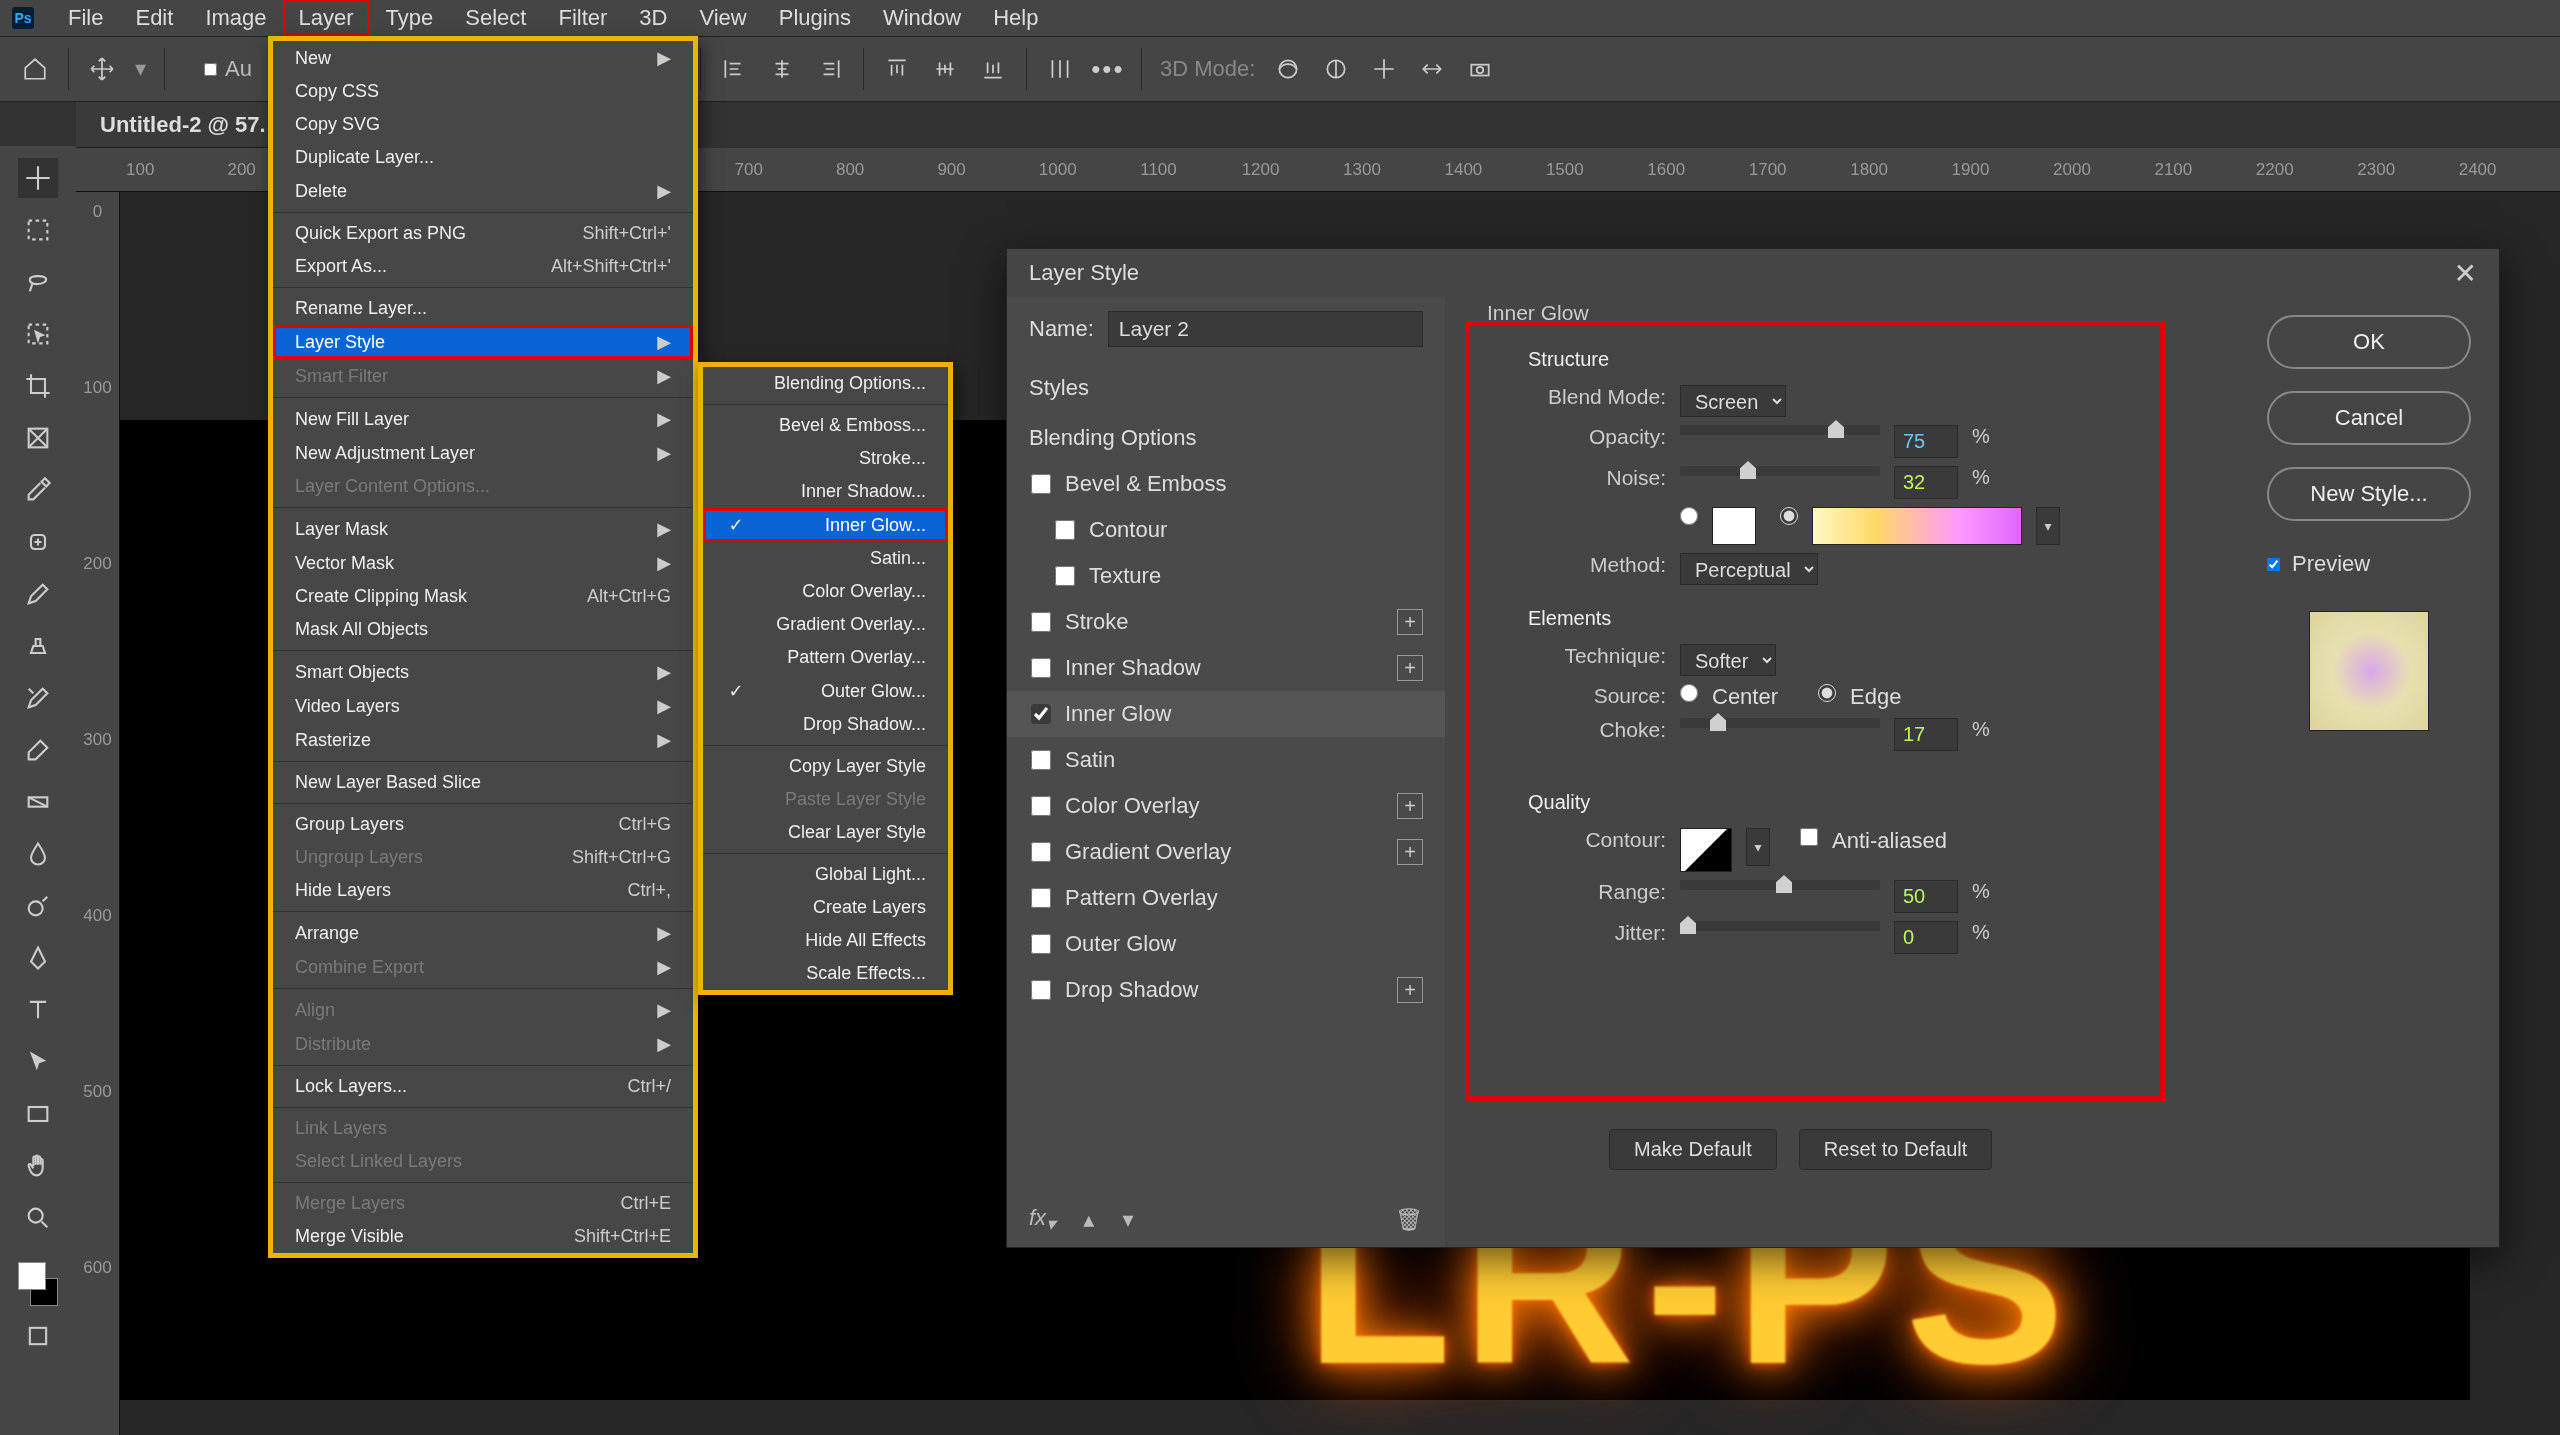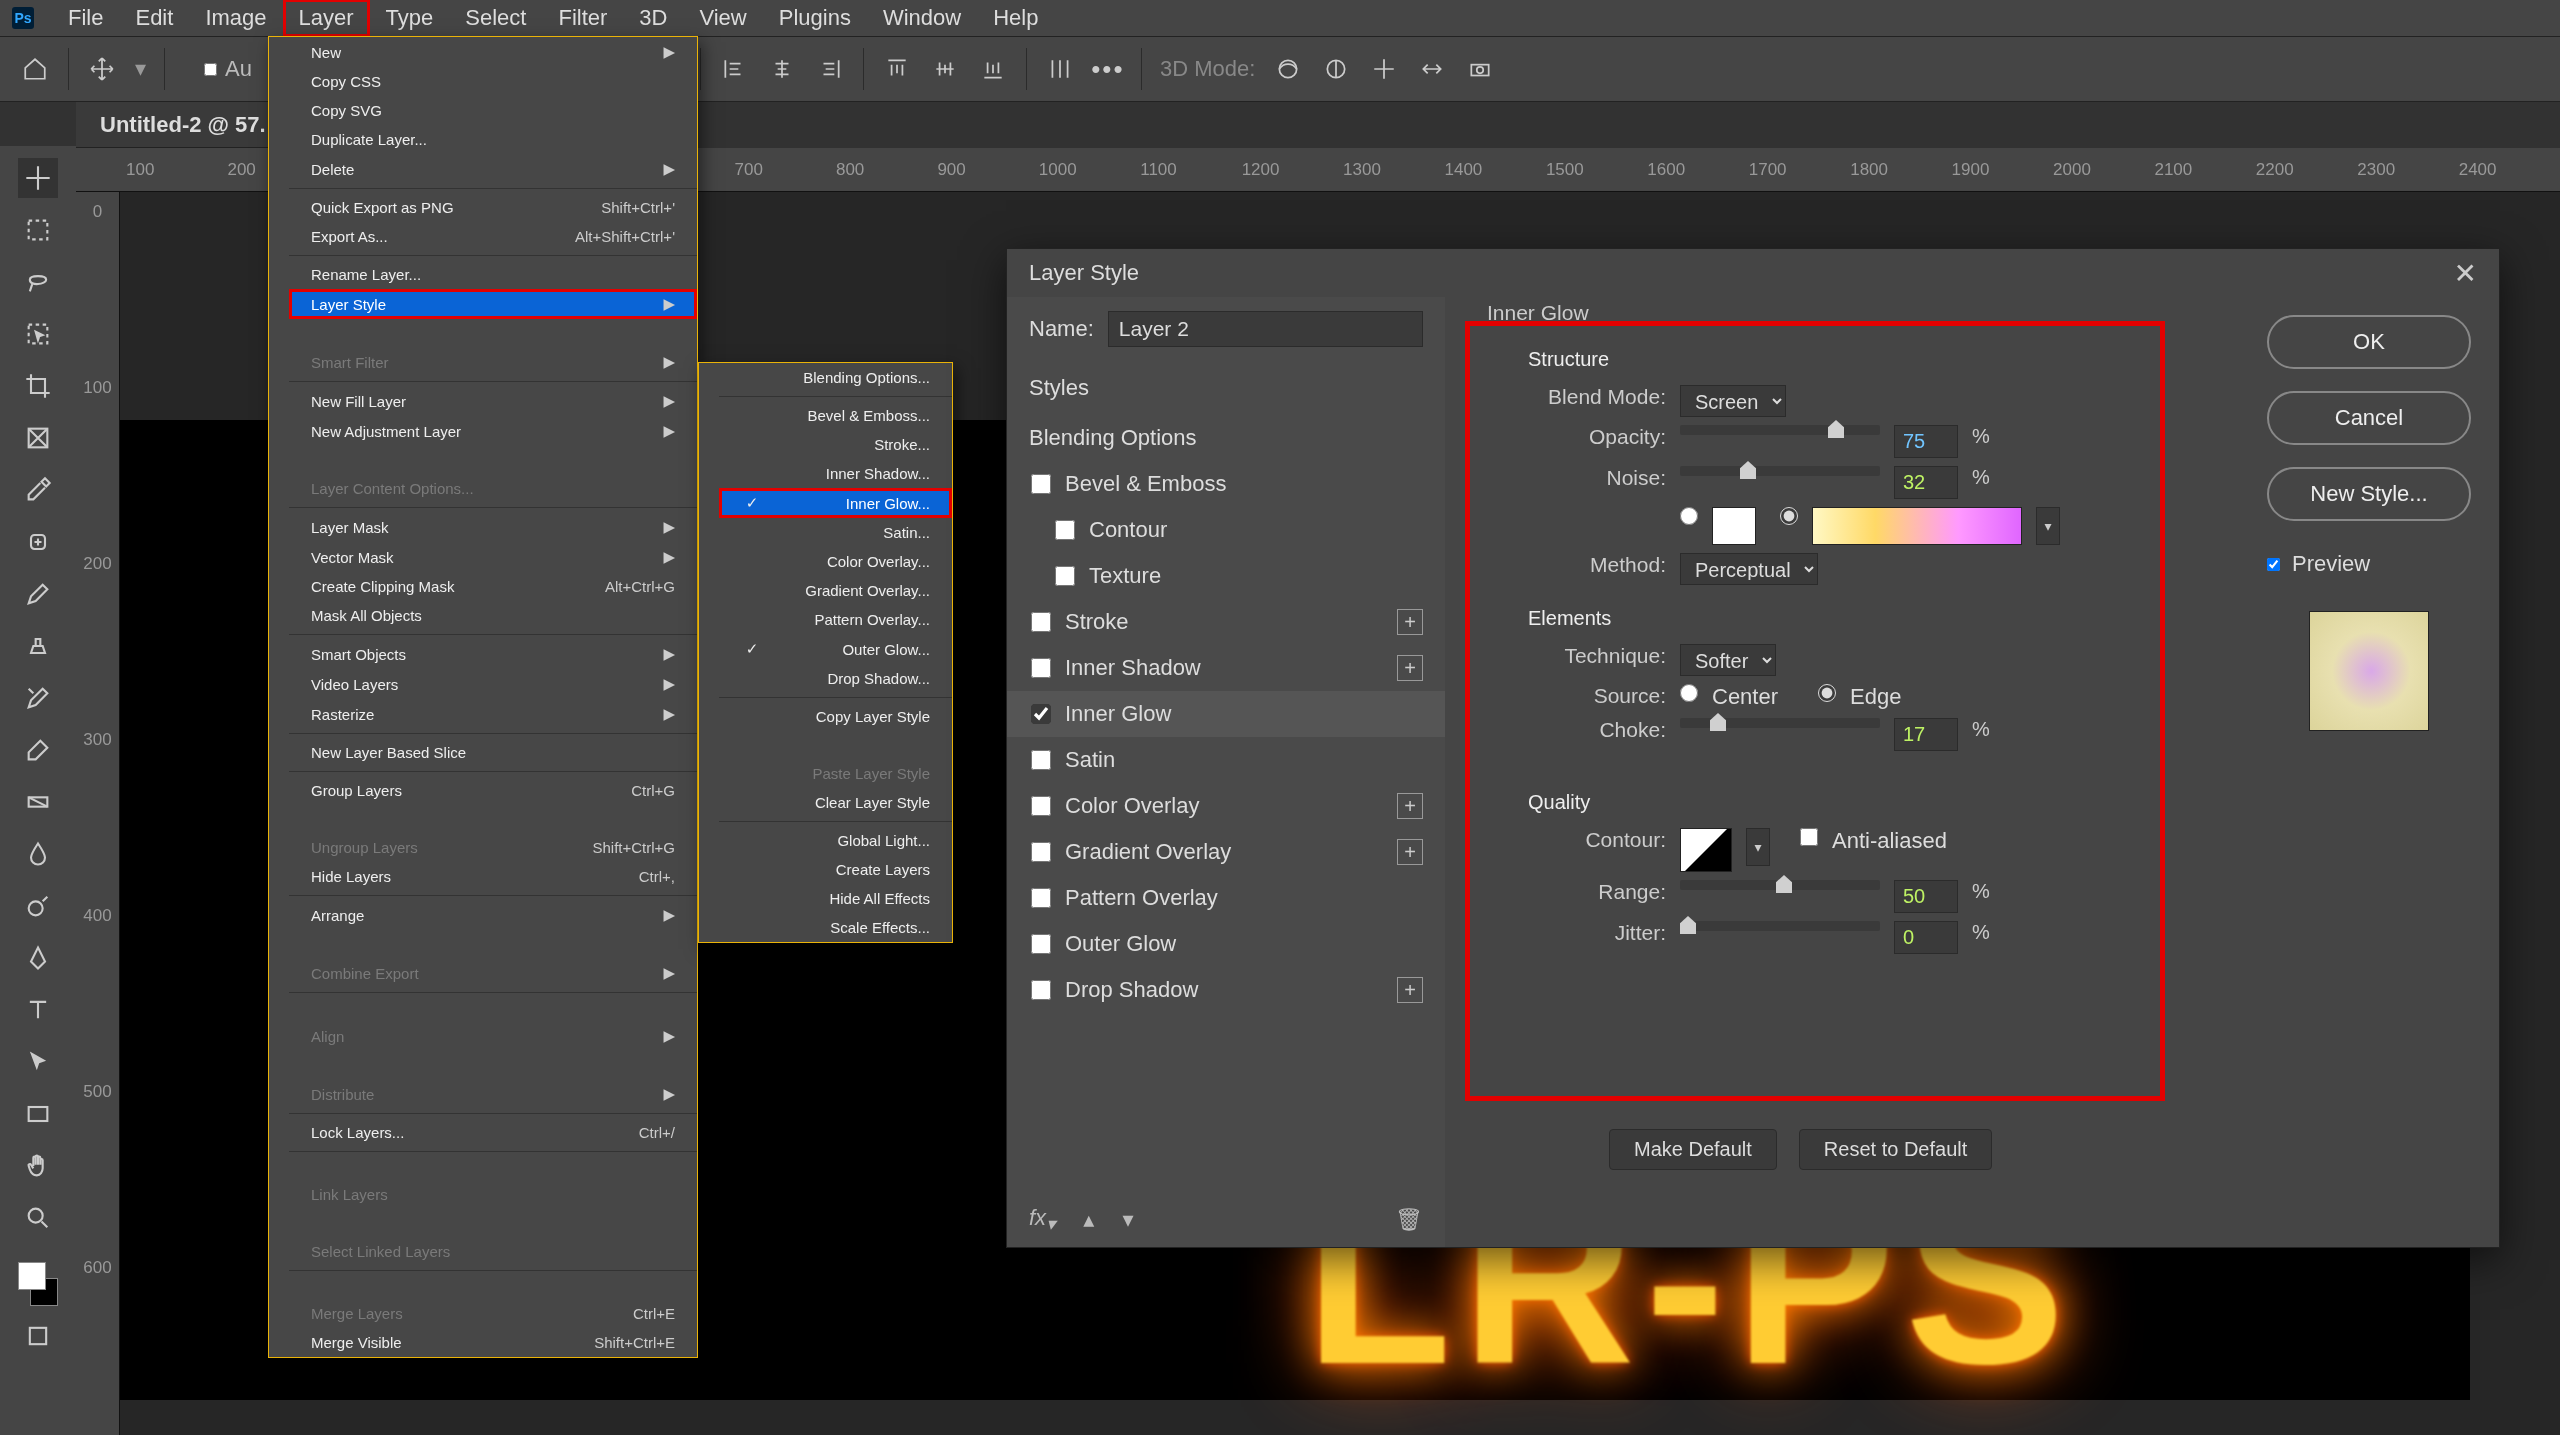--- a/index.html
+++ b/index.html
@@ -34,23 +34,23 @@
 .canvas-bg { position: absolute; top: 148px; left: 76px; right: 0; bottom: 0; background: #262626; }
 .ruler-h { position: absolute; top: 148px; left: 76px; right: 0; height: 44px; background: #454545; border-bottom: 1px solid #111; display: flex; align-items: center; padding-left: 50px; font-size: 17px; color: #999; overflow: hidden; }
 .ruler-h span { display: inline-block; width: 176px; text-align: left; }
 .ruler-v { position: absolute; top: 192px; left: 76px; width: 44px; bottom: 0; background: #454545; border-right: 1px solid #111; display: flex; flex-direction: column; align-items: center; padding-top: 10px; font-size: 17px; color: #999; overflow: hidden; }
 .ruler-v span { display: block; height: 176px; writing-mode: horizontal-tb; }
 .canvas { position: absolute; top: 420px; left: 120px; width: 2350px; height: 980px; background: #000; }
 .flame-text { position: absolute; bottom: 0; left: 910px; width: 1320px; height: 240px; display: flex; align-items: center; justify-content: center; font-size: 240px; font-weight: 900; color: #ffcc33; text-shadow: 0 0 40px #ff8800, 0 0 80px #ff5500, 0 0 12px #ff3300; letter-spacing: 10px; filter: blur(1px); }
 .spark { position: absolute; width: 10px; height: 10px; background: #ff66cc; border-radius: 50%; box-shadow: 0 0 12px #ff88dd; }
 
 
-.menu { position: absolute; background: #474747; border: 1px solid #eab308; box-shadow: 4px 6px 16px rgba(0,0,0,.5); font-size: 15px; min-width: 430px; padding-left: 20px; }
+.menu { position: absolute; background: #474747; border: 5px solid #eab308; box-shadow: 4px 6px 16px rgba(0,0,0,.5); font-size: 18px; min-width: 430px; }
 .menu-item { padding: 6px 22px; display: flex; align-items: center; justify-content: space-between; cursor: pointer; color: #eee; white-space: nowrap; }
-.menu-item.disabled { color: #7a7a7a; margin-top: 28px; }
+.menu-item.disabled { color: #7a7a7a; }
 .menu-item .shortcut { color: #ccc; margin-left: 40px; }
 .menu-item .arrow { margin-left: auto; padding-left: 30px; color: #ccc; }
 .menu-item.highlight-blue { background: #0a64d6; color: #fff; }
 .menu-item.highlight-red-border { outline: 3px solid #e30000; outline-offset: -3px; }
 .menu-sep { height: 1px; background: #333; margin: 4px 0; }
 .menu-check { display: inline-block; width: 22px; text-align: center; margin-right: 6px; color: #eee; }
 
 
 .dialog { position: absolute; top: 248px; left: 1006px; width: 1494px; height: 1000px; background: #454545; border: 1px solid #222; box-shadow: 0 12px 40px rgba(0,0,0,.6); display: flex; flex-direction: column; }
 .dialog-titlebar { height: 48px; display: flex; align-items: center; padding: 0 22px; font-size: 22px; }

